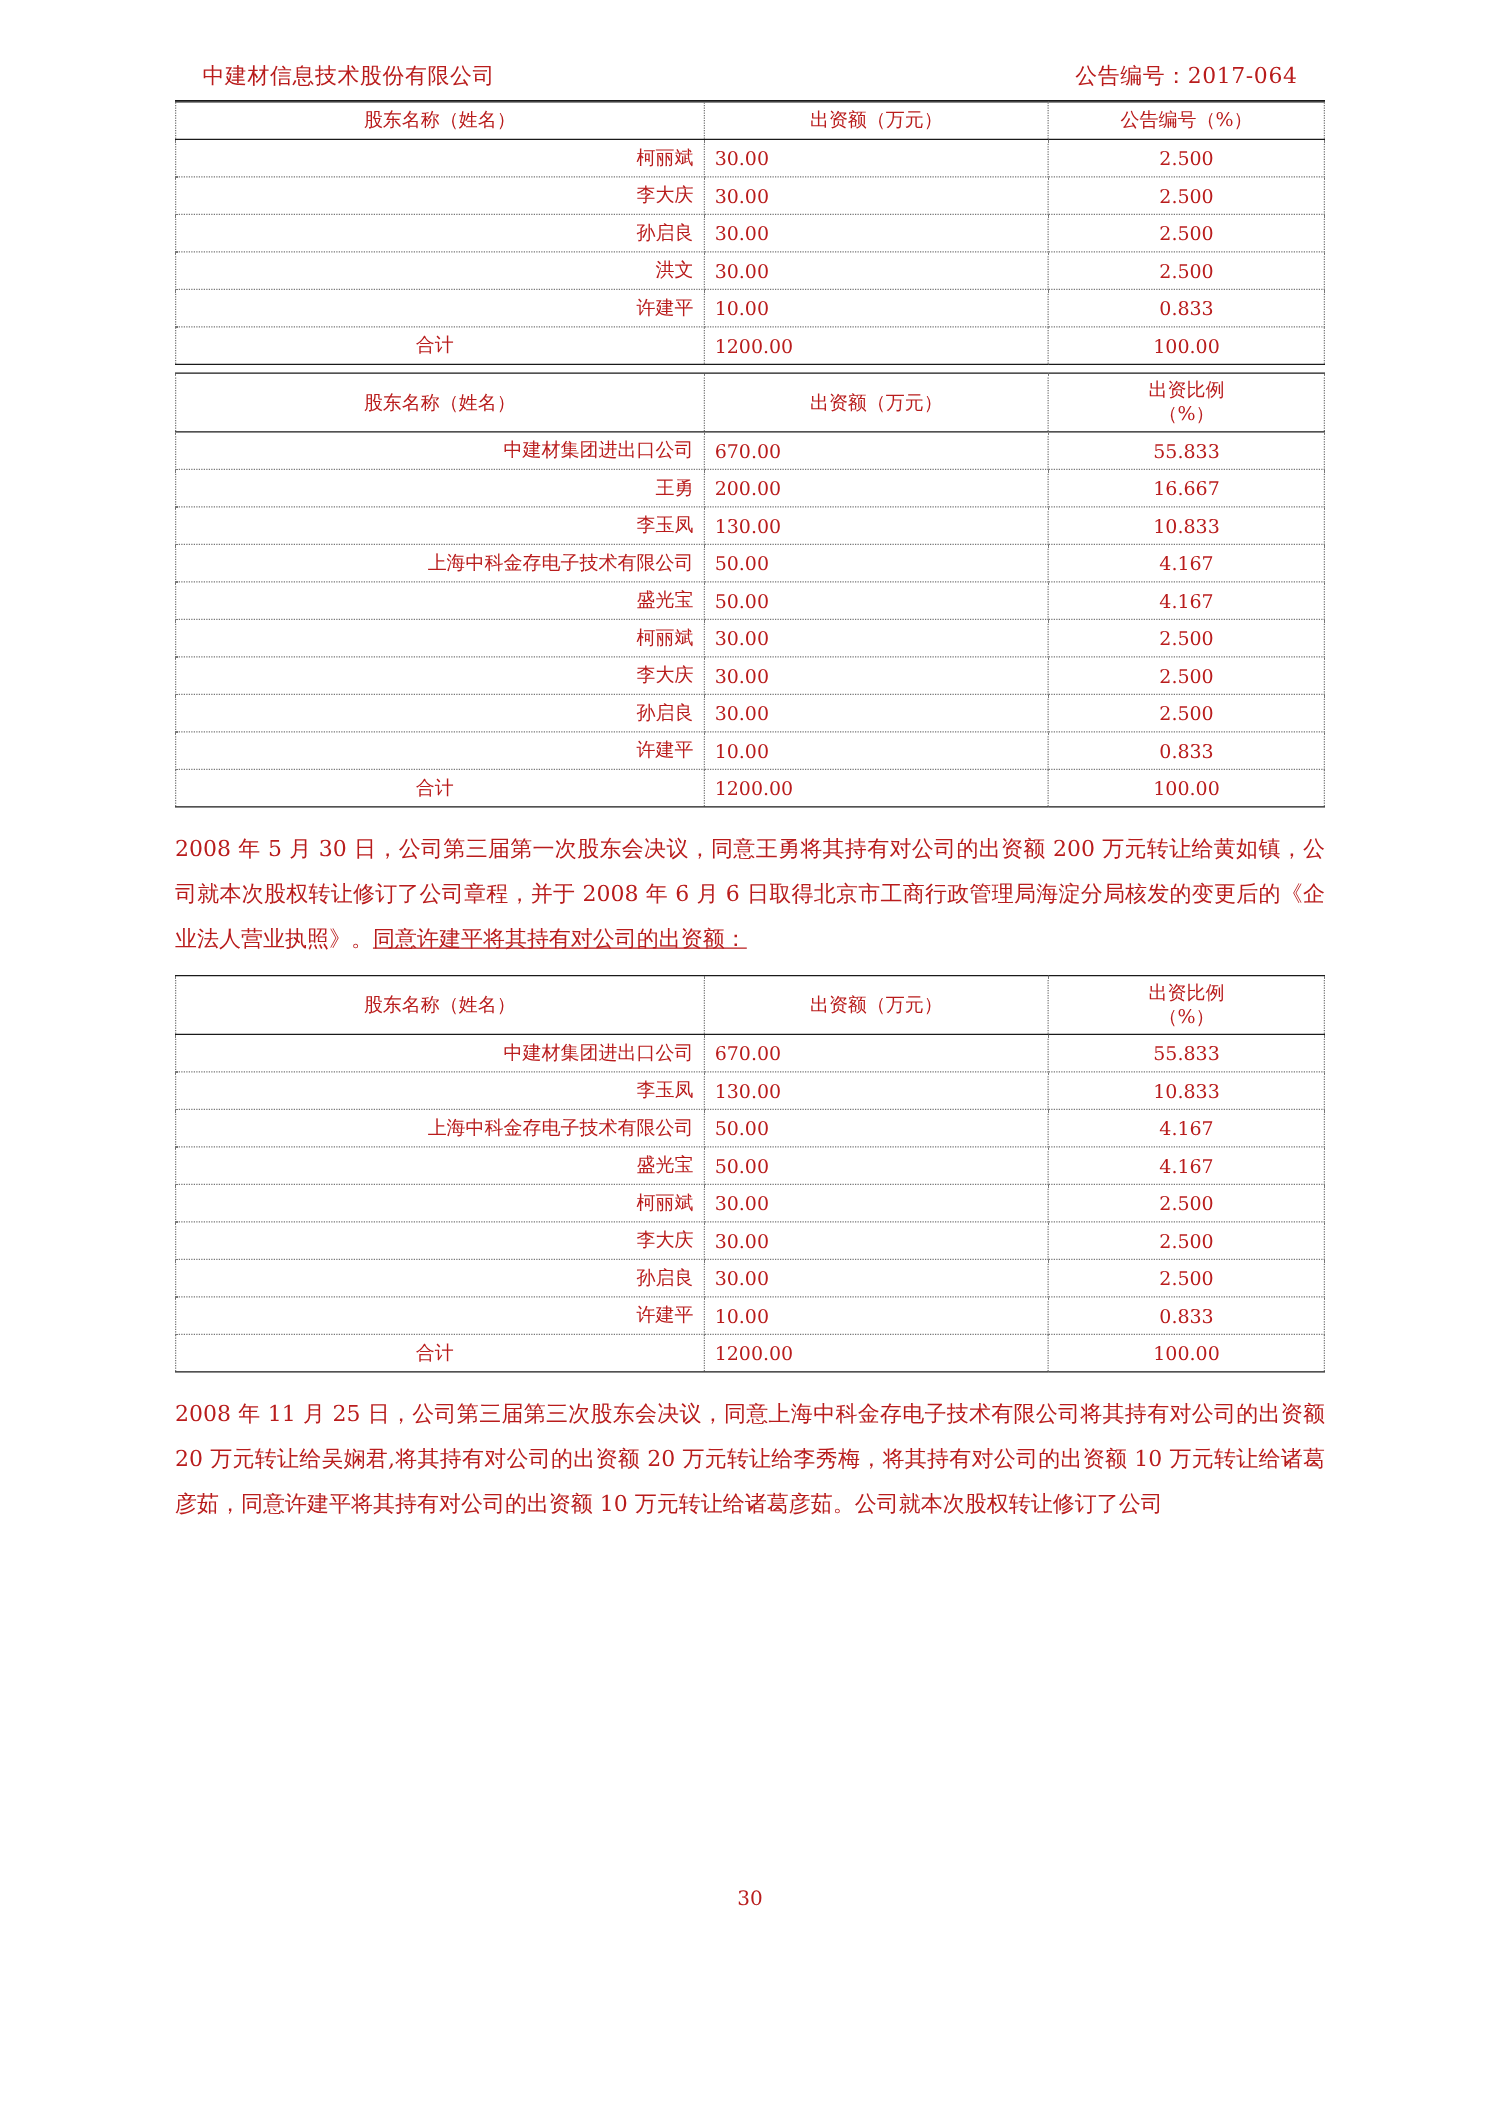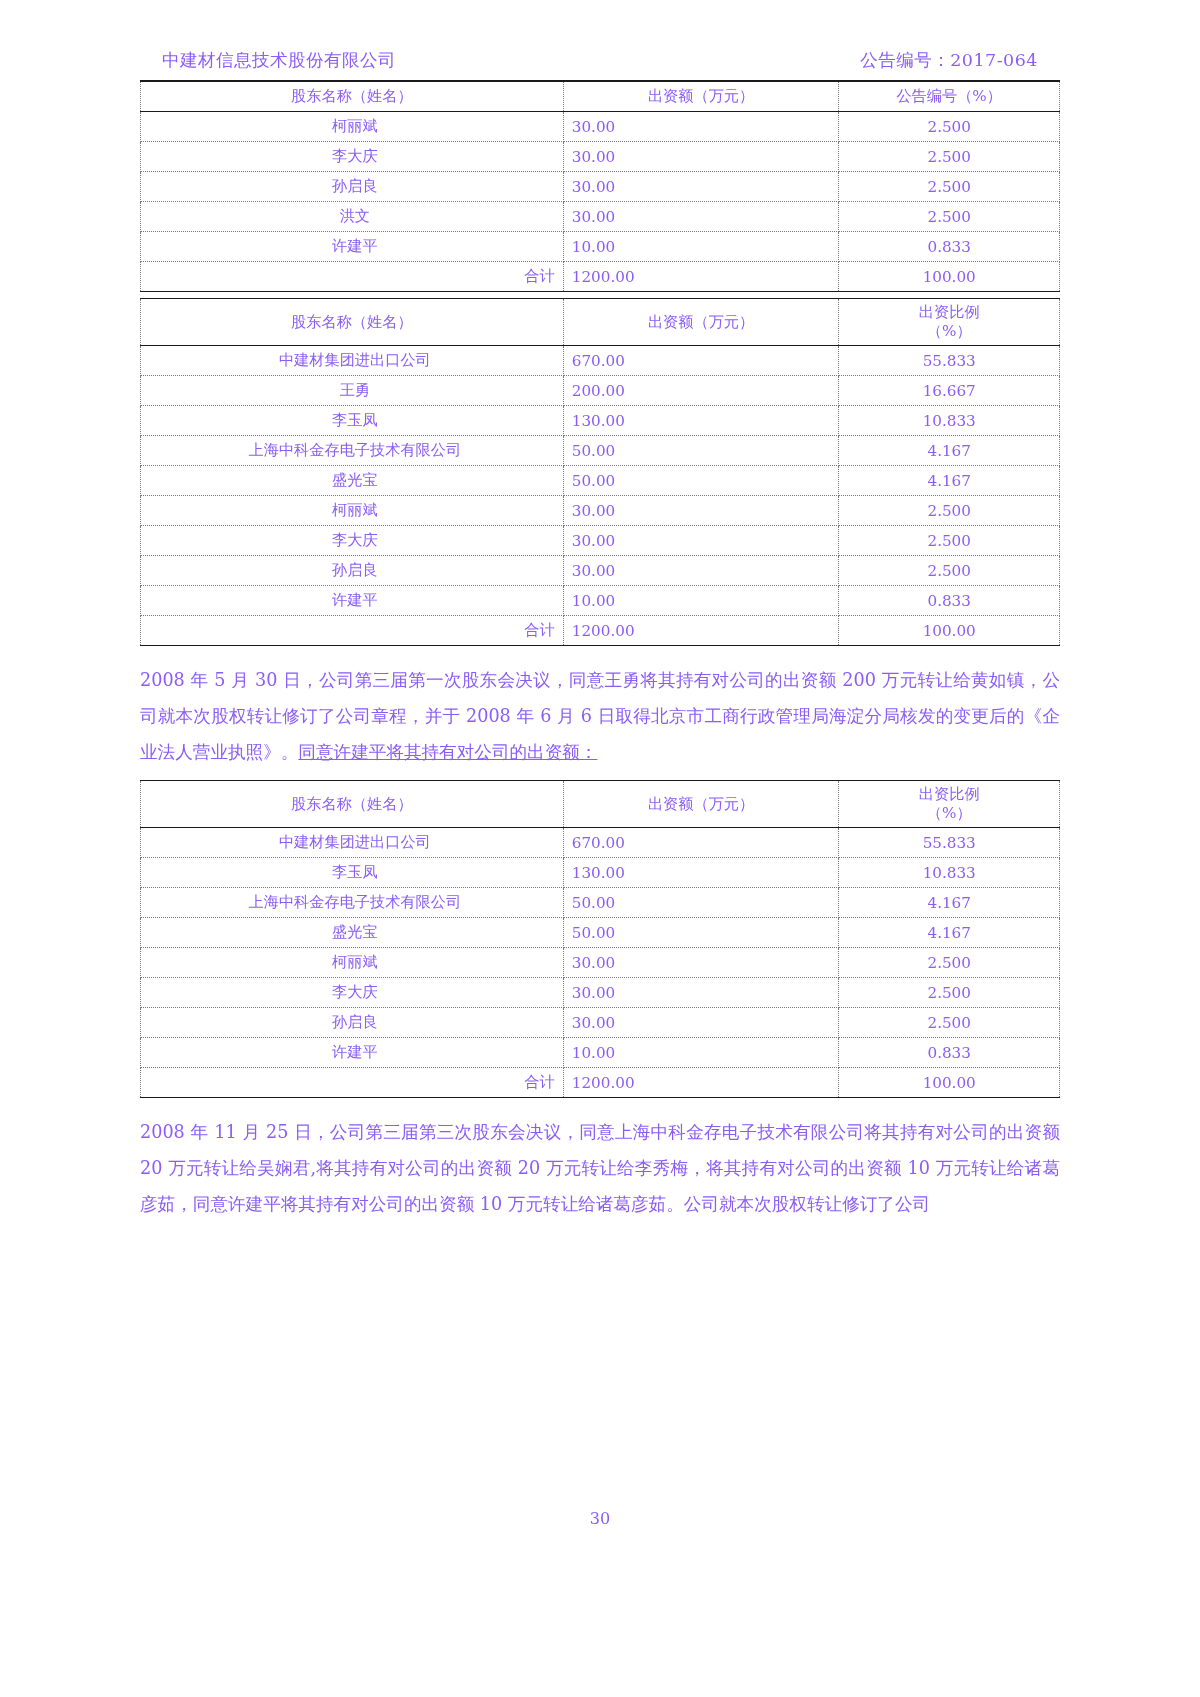--- a/index.html
+++ b/index.html
@@ -8,21 +8,21 @@
     background: #f2f2f2;
   }
   .page {
     width: 1200px;
     height: 1697px;
     background: #ffffff;
     position: relative;
     margin: 0 auto;
     box-sizing: border-box;
     font-family: "DejaVu Serif", "Liberation Serif", serif;
-    color: #8b5cf6;
+    color: #b91c1c;
     overflow: hidden;
     text-decoration: underline;
   }
   .content {
     position: absolute;
     left: 140px;
     top: 48px;
     width: 920px;
   }
   
@@ -59,28 +59,28 @@
     border: 1px dotted #777;
     padding: 4px 8px;
     font-weight: normal;
   }
   table.stable thead td {
     text-align: center;
     border-top: 1.8px solid #1a1a1a;
     border-bottom: 1px dotted #777;
     margin-top: 40px;
   }
-  table.stable tbody td.name { text-align: center; padding-left: 14px; }
+  table.stable tbody td.name { text-align: right; padding-left: 14px; }
   table.stable tbody td.num { text-align: left; padding-right: 12px; }
   table.stable tbody td.pct { text-align: center; }
   table.stable tr.total td {
     border-top: 1px dotted #777;
     border-bottom: 1.8px solid #1a1a1a;
   }
-  table.stable tr.total td.name { text-align: right; padding-left: 0; }
+  table.stable tr.total td.name { text-align: center; padding-left: 0; }
   table.stable tr:last-child td { border-bottom: 1.8px solid #1a1a1a; }
   table.stable td.col-name { width: 46%; }
   table.stable td.col-amt  { width: 30%; }
   table.stable td.col-pct  { width: 24%; }
 
   table.t1 { margin-top: 0; }
   table.t1 thead td { border-top: 1.8px solid #1a1a1a; }
 
   .two-line { line-height: 1.25; }
 

